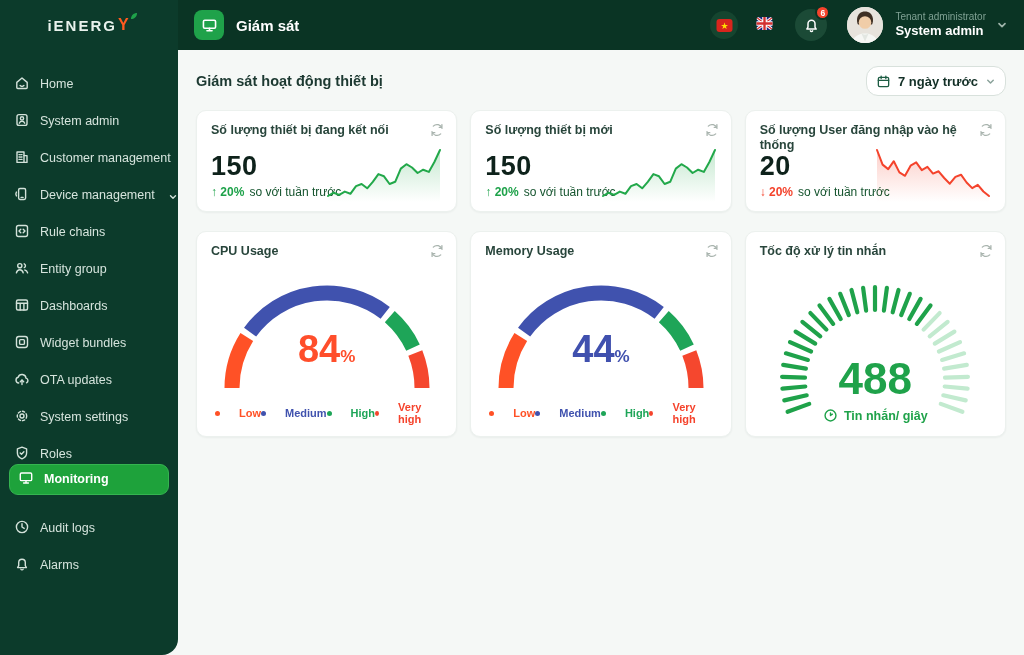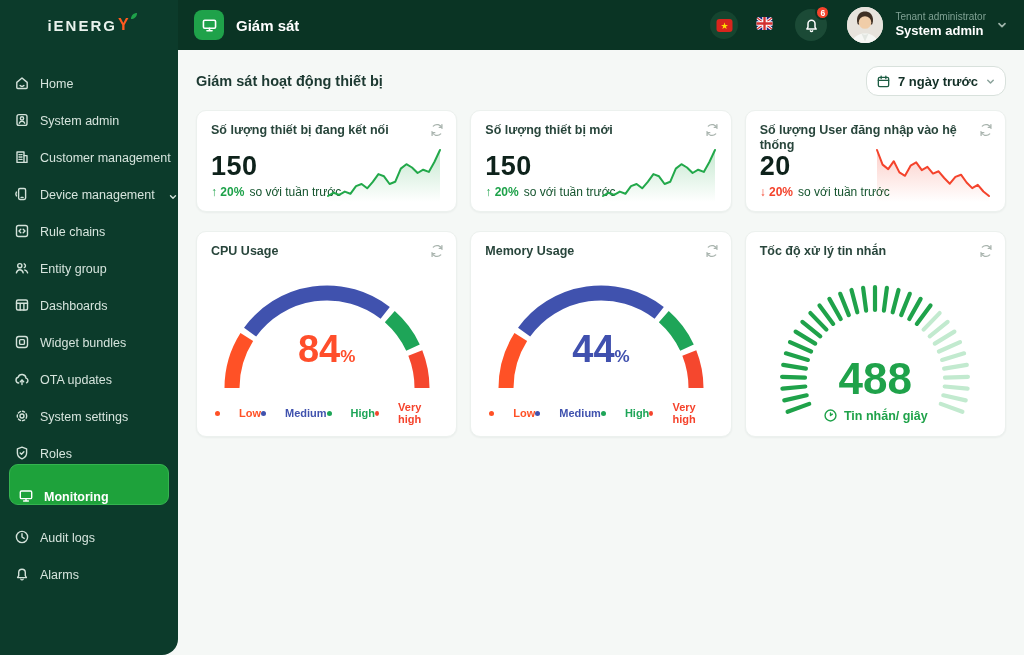--- a/index.html
+++ b/index.html
@@ -8,21 +8,21 @@
   .app { display:flex; width:1024px; height:655px; }
 
   
   .sidebar { width:178px; min-width:178px; height:100%; background:#0C3B2B; border-bottom-right-radius:16px; display:flex; flex-direction:column; }
   .logo { height:50px; display:flex; align-items:center; justify-content:center; letter-spacing:2px; font-weight:700; font-size:15px; color:#E9F2ED; }
   .logo .accent { color:#FF5A1F; font-size:16px; margin-left:1px; position:relative; }
   .logo .leaf { position:absolute; top:-4px; right:-7px; width:8px; height:8px; }
   .nav { padding:4px 0; }
   .nav-item { height:37px; display:flex; align-items:flex-end; gap:10px; padding:0 14px; font-size:12.5px; color:#D6E4DD; cursor:pointer; white-space:nowrap; }
   .nav-item svg { flex:0 0 16px; }
-  .nav-item.active { height:41px; margin:3px 9px; padding:0 8px; background:#1EA23B; border:1px solid #35B450; border-radius:9px; color:#FFFFFF; font-weight:700; }
+  .nav-item.active { height:31px; margin:3px 9px; padding:8px 8px; background:#1EA23B; border:1px solid #35B450; border-radius:9px; color:#FFFFFF; font-weight:700; }
   .nav-item .chev { margin-left:auto; }
 
   
   .main { flex:1; display:flex; flex-direction:column; background:#F5F8F6; }
   .header { height:50px; min-height:50px; background:#0A3424; display:flex; align-items:center; padding:0 16px; gap:10px; }
   .title-icon { width:30px; height:30px; border-radius:8px; background:#1FA24A; display:flex; align-items:center; justify-content:center; }
   .header-title { color:#FFFFFF; font-size:15px; font-weight:700; margin-left:2px; }
   .header-spacer { flex:1; }
   .lang-btn { width:28px; height:28px; border-radius:50%; background:#15452F; display:flex; align-items:center; justify-content:center; cursor:pointer; }
   .flag-uk { margin:0 6px 0 8px; cursor:pointer; }

